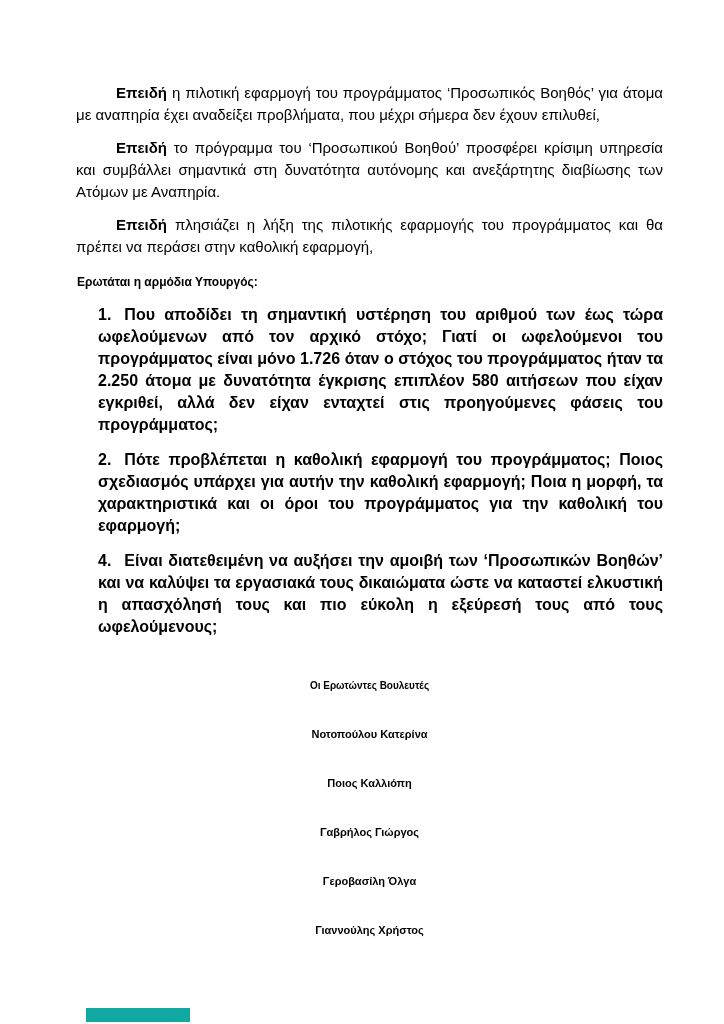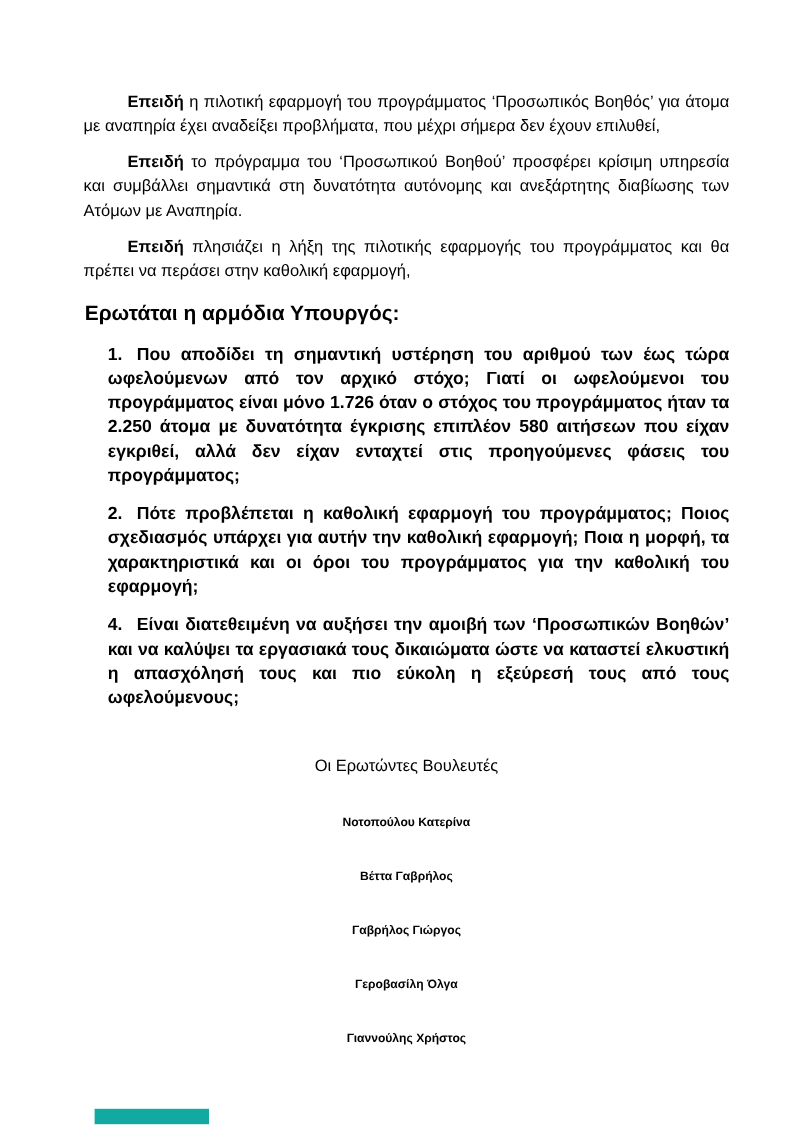--- a/index.html
+++ b/index.html
@@ -24,37 +24,37 @@
     font-size: 15px;
     line-height: 22px;
     text-align: justify;
     text-indent: 40px;
     margin: 0 0 11px 0;
   }
   .para .lead {
     font-weight: bold;
   }
   .question-intro {
-    font-size: 19px;
+    font-size: 12px;
     font-weight: bold;
     margin: 17px 0 15px 1px;
   }
   .q-item {
     font-size: 16px;
     font-weight: bold;
     line-height: 22px;
     text-align: justify;
     margin: 0 0 13px 22px;
   }
   .q-num {
     padding-right: 13px;
   }
   .sign-heading {
-    font-size: 15px;
-    font-weight: normal;
+    font-size: 10px;
+    font-weight: bold;
     text-align: center;
     margin-top: 42px;
   }
   .sign-name {
     font-size: 11px;
     font-weight: bold;
     text-align: center;
     margin-top: 37px;
   }
   .footer-bar {
@@ -95,21 +95,21 @@
       <span class="q-num">2.</span><span>Πότε προβλέπεται η καθολική εφαρμογή του προγράμματος; Ποιος σχεδιασμός υπάρχει για αυτήν την καθολική εφαρμογή; Ποια η μορφή, τα χαρακτηριστικά και οι όροι του προγράμματος για την καθολική του εφαρμογή;</span>
     </p>
     <p class="q-item">
       <span class="q-num">4.</span><span>Είναι διατεθειμένη να αυξήσει την αμοιβή των ‘Προσωπικών Βοηθών’ και να καλύψει τα εργασιακά τους δικαιώματα ώστε να καταστεί ελκυστική η απασχόλησή τους και πιο εύκολη η εξεύρεσή τους από τους ωφελούμενους;</span>
     </p>
   </div>
 
   <div>
     <p class="sign-heading">Οι Ερωτώντες Βουλευτές</p>
     <p class="sign-name">Νοτοπούλου Κατερίνα</p>
-    <p class="sign-name">Βέττα Γαβρήλος</p>
+    <p class="sign-name">Ποιος Καλλιόπη</p>
     <p class="sign-name">Γαβρήλος Γιώργος</p>
     <p class="sign-name">Γεροβασίλη Όλγα</p>
     <p class="sign-name">Γιαννούλης Χρήστος</p>
   </div>
 
 </div>
 
 <div class="footer-bar" style="background: rgb(18, 169, 162);"></div>
 
 </body></html>

